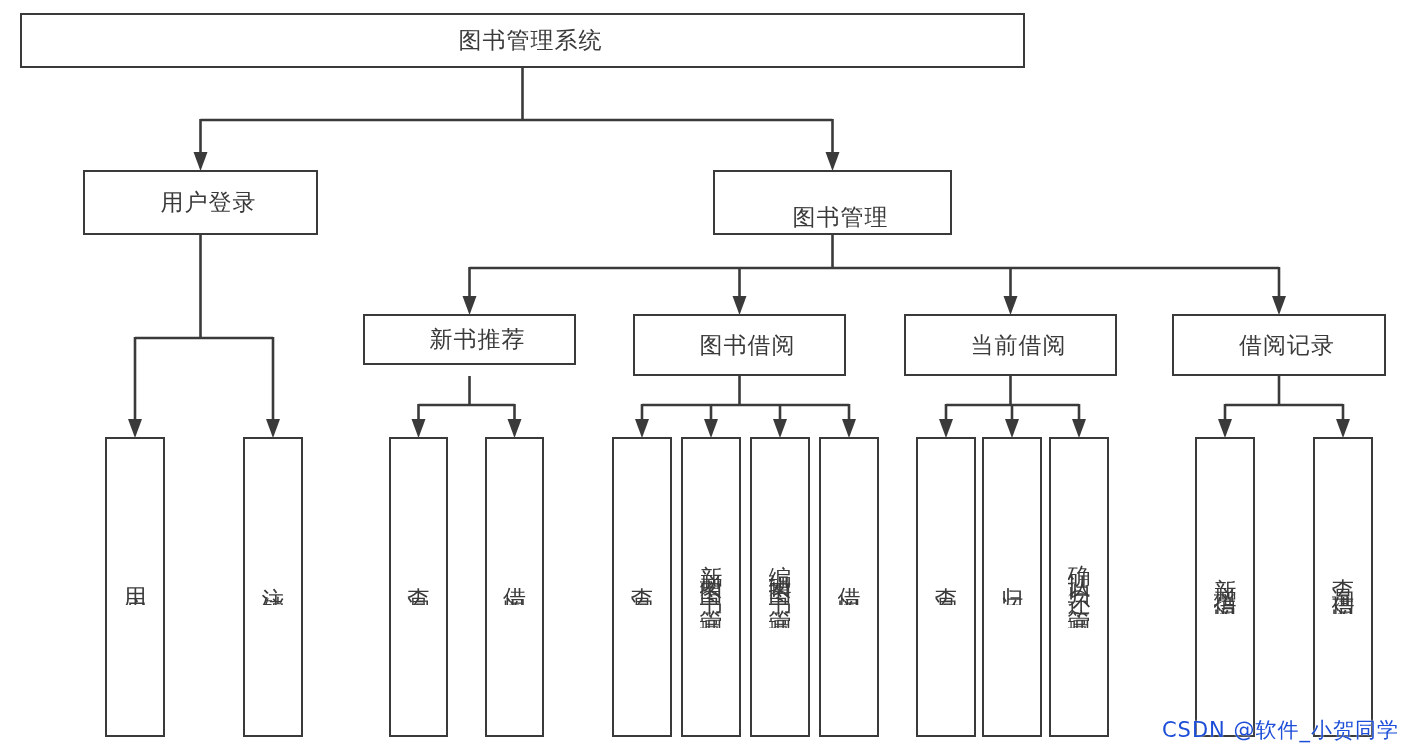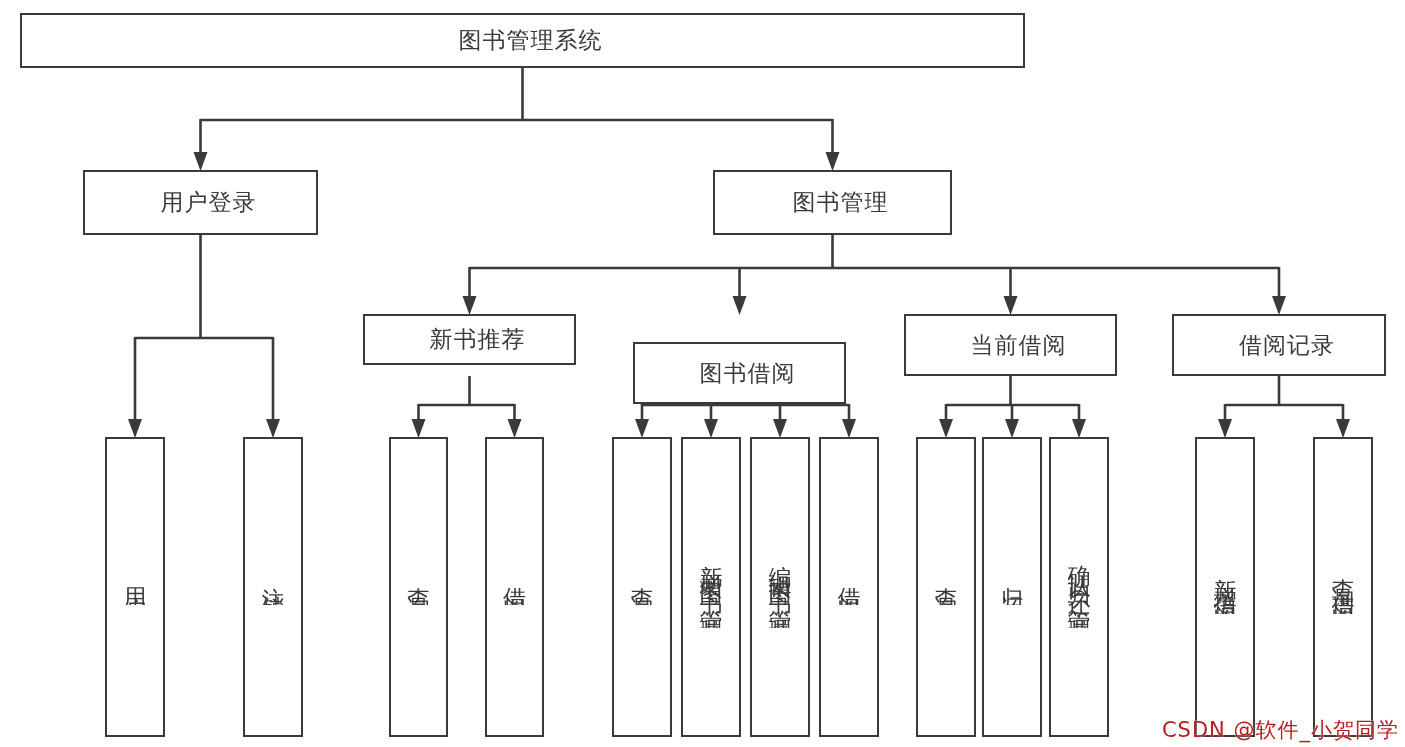--- a/index.html
+++ b/index.html
@@ -49,21 +49,21 @@
     letter-spacing: 9px;
     line-height: 1;
     max-height: 292px;
     overflow: hidden;
   }
   .watermark {
     position: absolute;
     right: 6px;
     bottom: 3px;
     font-size: 21px;
-    color: #b91c1c;
+    color: #1d4ed8;
     letter-spacing: 1px;
     white-space: nowrap;
     z-index: 3;
     text-shadow: 0 0 2px #ffffff;
   }
 </style>
 </head>
 <body>
 
 <div class="canvas">
@@ -121,27 +121,27 @@
       <line x1="1343" y1="404" x2="1343" y2="428" stroke="#3a3a3a" stroke-width="2.6"></line>
       <polygon points="1336,419 1350,419 1343,438" fill="#3a3a3a"></polygon>
     </svg>
   <div class="watermark">CSDN @软件_小贺同学</div>
 <div class="node horizontal" style="left: 20px; top: 13px; width: 1005px; height: 55px;">
       <span class="label">图书管理系统</span>
     </div>
     <div class="node horizontal" style="left: 83px; top: 170px; width: 235px; height: 65px;">
       <span class="label">用户登录</span>
     </div>
-    <div class="node horizontal" style="left: 713px; top: 170px; width: 239px; height: 65px;">
+    <div class="node horizontal" style="left: 713px; top: 170px; width: 239px; height: 65px; align-items: flex-end;">
       <span class="label">图书管理</span>
     </div>
     <div class="node horizontal" style="left: 363px; top: 314px; width: 213px; height: 51px;">
       <span class="label">新书推荐</span>
     </div>
-    <div class="node horizontal" style="left: 633px; top: 314px; width: 213px; height: 62px; margin-top: 28px;">
+    <div class="node horizontal" style="left: 633px; top: 314px; width: 213px; height: 62px;">
       <span class="label">图书借阅</span>
     </div>
     <div class="node horizontal" style="left: 904px; top: 314px; width: 213px; height: 62px; font-family: Liberation Serif, serif;">
       <span class="label">当前借阅</span>
     </div>
     <div class="node horizontal" style="left: 1172px; top: 314px; width: 214px; height: 62px;">
       <span class="label">借阅记录</span>
     </div>
     <div class="node vertical" style="left: 105px; top: 437px; width: 60px; height: 300px;">
       <span class="label">用户登录</span>

